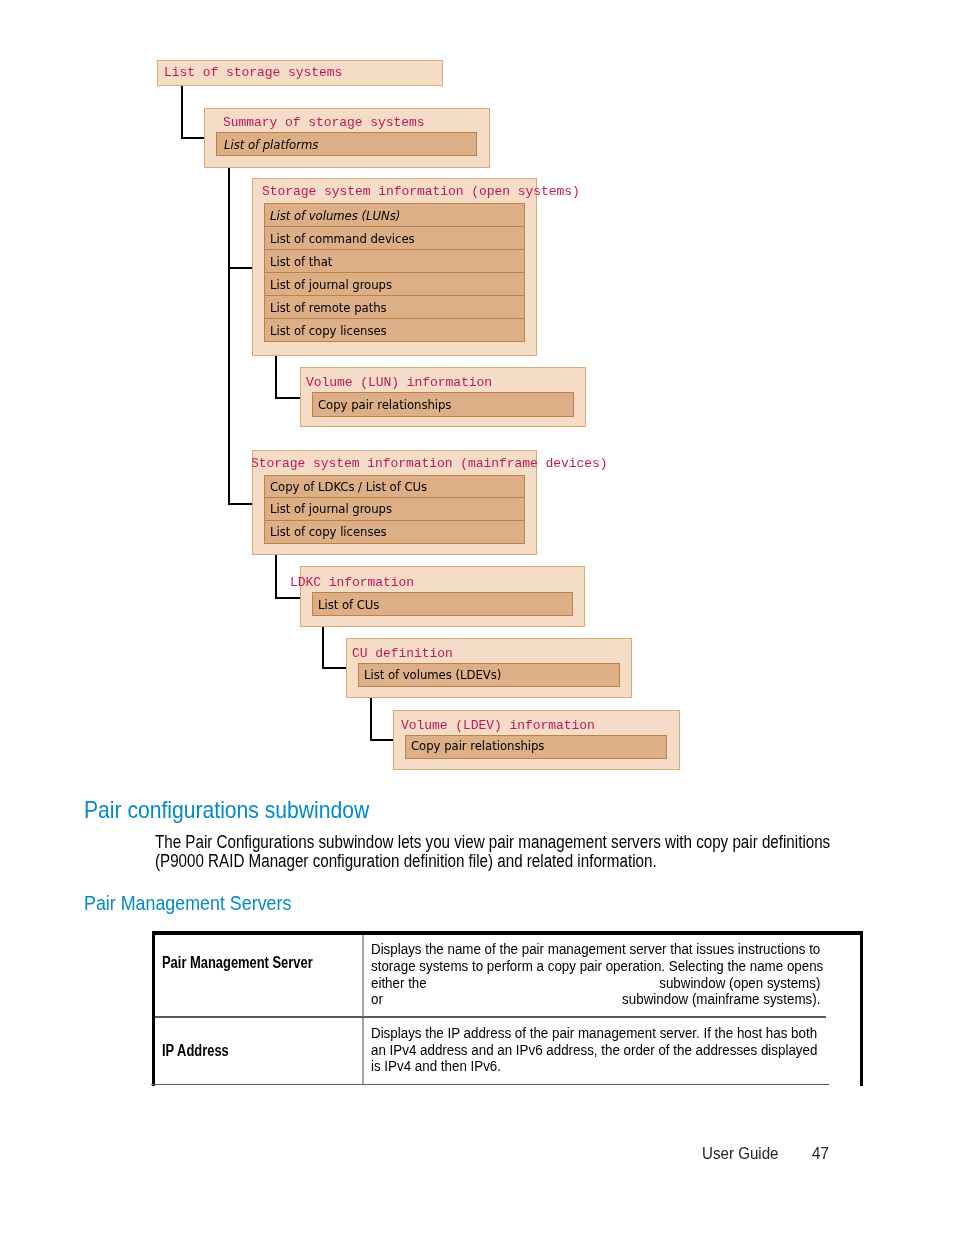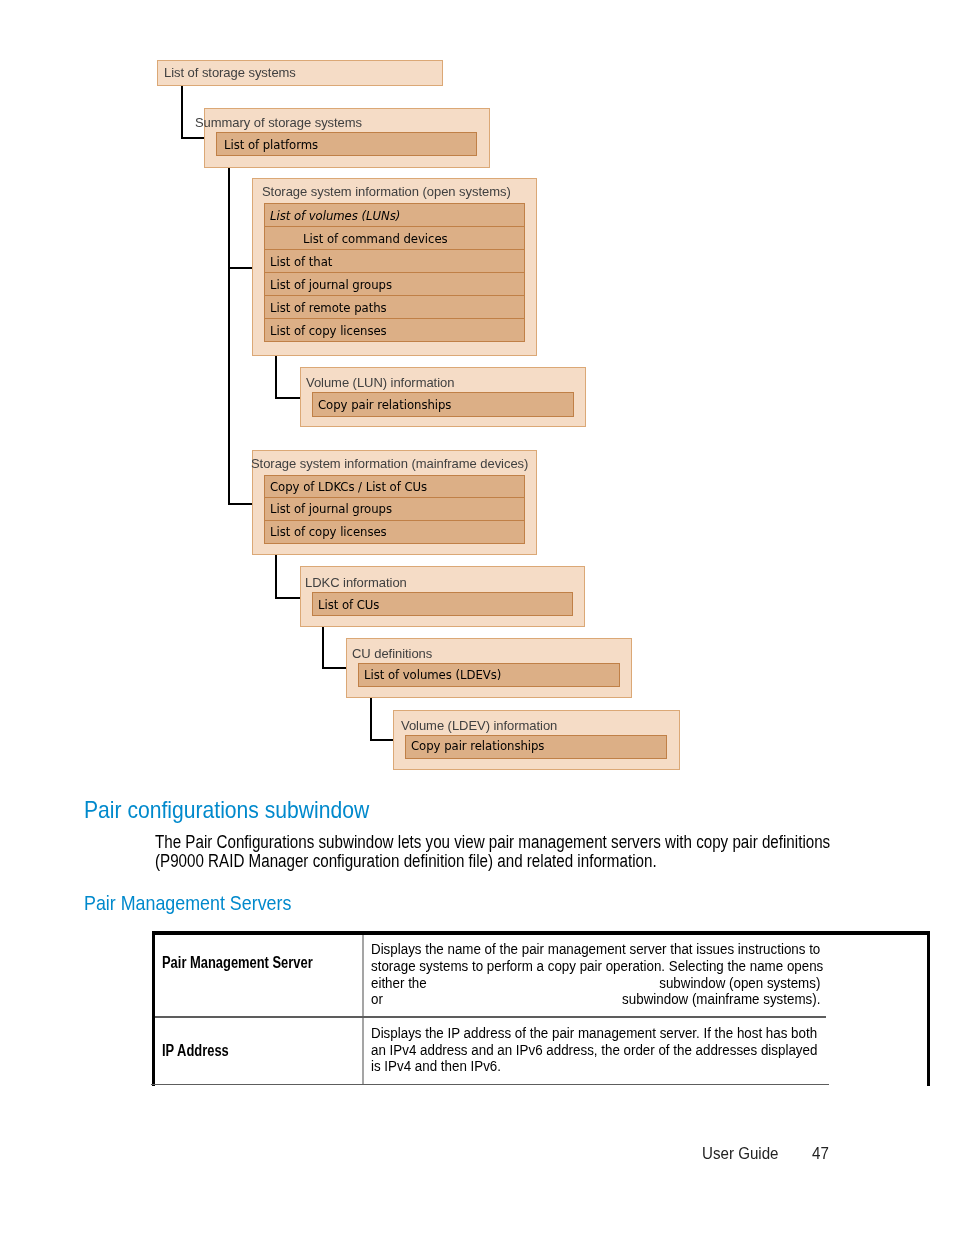--- a/index.html
+++ b/index.html
@@ -4,22 +4,22 @@
 <title>User Guide page</title>
 <style>
   html,body{margin:0;padding:0;}
   body{width:954px;height:1235px;background:#ffffff;font-family:"Liberation Sans",sans-serif;
        -webkit-font-smoothing:antialiased;overflow:hidden;position:relative;}
   .page{position:absolute;left:0;top:0;width:954px;height:1235px;}
 
   
   .diagram{position:absolute;left:0;top:0;width:954px;height:790px;}
   .gbox{position:absolute;background:#f5dcc6;border:1px solid #dba876;box-sizing:border-box;}
-  .gtitle{position:absolute;font-family:Liberation Sans, sans-serif;
-          font-size:13px;color:#404040;white-space:nowrap;letter-spacing:-0.05px;}
+  .gtitle{position:absolute;font-family:Liberation Mono, monospace;
+          font-size:13px;color:#be185d;white-space:nowrap;letter-spacing:-0.05px;}
   .item{position:absolute;background:#dcaf86;border:1px solid #c08047;box-sizing:border-box;}
   .itemlabel{position:absolute;font-family:"DejaVu Sans Condensed","DejaVu Sans",sans-serif;
              font-size:13px;color:#000000;white-space:nowrap;letter-spacing:-0.05px;}
   .ln{position:absolute;background:#000;}
 
   
   .h1{position:absolute;color:#0089cc;font-size:24px;font-weight:400;white-space:nowrap;
       transform:scaleX(0.88);transform-origin:left top;}
   .h2{position:absolute;color:#0089cc;font-size:21px;font-weight:400;white-space:nowrap;
       transform:scaleX(0.85);transform-origin:left top;}
@@ -56,29 +56,29 @@
       <div class="ln" style="left: 275px; top: 397px; width: 25px; height: 2px;"></div>
       <div class="ln" style="left: 275px; top: 554px; width: 2px; height: 44px;"></div>
       <div class="ln" style="left: 275px; top: 597px; width: 25px; height: 2px;"></div>
       <div class="ln" style="left: 322px; top: 626px; width: 2px; height: 43px;"></div>
       <div class="ln" style="left: 322px; top: 667px; width: 24px; height: 2px;"></div>
       <div class="ln" style="left: 370px; top: 697px; width: 2px; height: 43px;"></div>
       <div class="ln" style="left: 370px; top: 739px; width: 23px; height: 2px;"></div>
       <div class="gbox" style="left: 157px; top: 60px; width: 286px; height: 26px;"></div>
       <div class="gtitle" style="left: 164px; top: 65px;">List of storage systems</div>
       <div class="gbox" style="left: 204px; top: 108px; width: 286px; height: 60px;"></div>
-      <div class="gtitle" style="left: 195px; top: 114.5px;">Summary of storage systems</div>
+      <div class="gtitle" style="left: 223px; top: 114.5px;">Summary of storage systems</div>
       <div class="item" style="left: 216px; top: 131.6px; width: 261px; height: 24.4px;"></div>
-      <div class="itemlabel" style="left: 224px; top: 136.6px;">List of platforms</div>
+      <div class="itemlabel" style="left: 224px; top: 136.6px; font-style: italic;">List of platforms</div>
       <div class="gbox" style="left: 252px; top: 178px; width: 285px; height: 178px;"></div>
       <div class="gtitle" style="left: 262px; top: 184px;">Storage system information (open systems)</div>
       <div class="item" style="left: 264px; top: 202.5px; width: 261px; height: 24.15px;"></div>
       <div class="itemlabel" style="left: 270px; top: 207.5px; font-style: italic;">List of volumes (LUNs)</div>
       <div class="item" style="left: 264px; top: 225.65px; width: 261px; height: 24.15px;"></div>
-      <div class="itemlabel" style="left: 270px; top: 230.65px; margin-left: 33px;">List of command devices</div>
+      <div class="itemlabel" style="left: 270px; top: 230.65px;">List of command devices</div>
       <div class="item" style="left: 264px; top: 248.8px; width: 261px; height: 24.15px;"></div>
       <div class="itemlabel" style="left: 270px; top: 253.8px;">List of that</div>
       <div class="item" style="left: 264px; top: 271.95px; width: 261px; height: 24.15px;"></div>
       <div class="itemlabel" style="left: 270px; top: 276.95px;">List of journal groups</div>
       <div class="item" style="left: 264px; top: 295.1px; width: 261px; height: 24.15px;"></div>
       <div class="itemlabel" style="left: 270px; top: 300.1px;">List of remote paths</div>
       <div class="item" style="left: 264px; top: 318.25px; width: 261px; height: 24.15px;"></div>
       <div class="itemlabel" style="left: 270px; top: 323.25px;">List of copy licenses</div>
       <div class="gbox" style="left: 300px; top: 367px; width: 286px; height: 60px;"></div>
       <div class="gtitle" style="left: 306px; top: 374.5px;">Volume (LUN) information</div>
@@ -86,43 +86,43 @@
       <div class="itemlabel" style="left: 318px; top: 397.3px;">Copy pair relationships</div>
       <div class="gbox" style="left: 252px; top: 450px; width: 285px; height: 105px;"></div>
       <div class="gtitle" style="left: 251px; top: 456px;">Storage system information (mainframe devices)</div>
       <div class="item" style="left: 264px; top: 474.5px; width: 261px; height: 23.7333px;"></div>
       <div class="itemlabel" style="left: 270px; top: 478.7px;">Copy of LDKCs / List of CUs</div>
       <div class="item" style="left: 264px; top: 497.233px; width: 261px; height: 23.7333px;"></div>
       <div class="itemlabel" style="left: 270px; top: 501.433px;">List of journal groups</div>
       <div class="item" style="left: 264px; top: 519.967px; width: 261px; height: 23.7333px;"></div>
       <div class="itemlabel" style="left: 270px; top: 524.167px;">List of copy licenses</div>
       <div class="gbox" style="left: 300px; top: 566px; width: 285px; height: 61px;"></div>
-      <div class="gtitle" style="left: 305px; top: 574.5px;">LDKC information</div>
+      <div class="gtitle" style="left: 290px; top: 574.5px;">LDKC information</div>
       <div class="item" style="left: 312px; top: 592.4px; width: 261px; height: 23.9px;"></div>
       <div class="itemlabel" style="left: 318px; top: 597.4px;">List of CUs</div>
       <div class="gbox" style="left: 346px; top: 638px; width: 286px; height: 60px;"></div>
-      <div class="gtitle" style="left: 352px; top: 646px;">CU definitions</div>
+      <div class="gtitle" style="left: 352px; top: 646px;">CU definition</div>
       <div class="item" style="left: 358px; top: 663.4px; width: 262px; height: 23.9px;"></div>
       <div class="itemlabel" style="left: 364px; top: 667.4px;">List of volumes (LDEVs)</div>
       <div class="gbox" style="left: 393px; top: 710px; width: 287px; height: 60px;"></div>
       <div class="gtitle" style="left: 401px; top: 717.5px;">Volume (LDEV) information</div>
       <div class="item" style="left: 405px; top: 734.9px; width: 262px; height: 23.9px;"></div>
       <div class="itemlabel" style="left: 411px; top: 738.4px;">Copy pair relationships</div>
     </div>
 
   <div class="h1" style="left:83.5px;top:796px;">Pair configurations subwindow</div>
 
   <div class="body-p" style="left:155px;top:833px;width:690px;">
       <div>The Pair Configurations subwindow lets you view pair management servers with copy pair definitions</div>
       <div>(P9000 RAID Manager configuration definition file) and related information.</div>
     </div>
 
   <div class="h2" style="left:84px;top:891px;">Pair Management Servers</div>
 
-  <div class="tbl" style="left:151.8px;top:930.8px;width:778px;height:155.7px;" id="tbl">
+  <div class="tbl" style="left:151.8px;top:930.8px;width:711px;height:155.7px;" id="tbl">
       <div class="vsep" style="left: 206.9px; top: 0px; width: 2.2px; height: 150px;"></div>
       <div class="hsep" style="left: 0px; top: 81.4px; width: 671px; height: 1.8px;"></div>
       <div class="tbl-bottom" style="left: -3.4px; top: 148.9px; width: 677.6px; height: 1.5px;"></div>
       <div class="cellhead" style="left: 7.4px; top: 19.7px;">Pair Management Server</div>
       <div class="celltext" style="left: 216.1px; top: 6.4px; width: 521.3px;">
         <div class="cline"><span>Displays the name of the pair management server that issues instructions to</span></div>
         <div class="cline"><span>storage systems to perform a copy pair operation. Selecting the name opens</span></div>
         <div class="cline"><span>either the</span><span class="cright">subwindow (open systems)</span></div>
         <div class="cline"><span>or</span><span class="cright">subwindow (mainframe systems).</span></div>
       </div>

